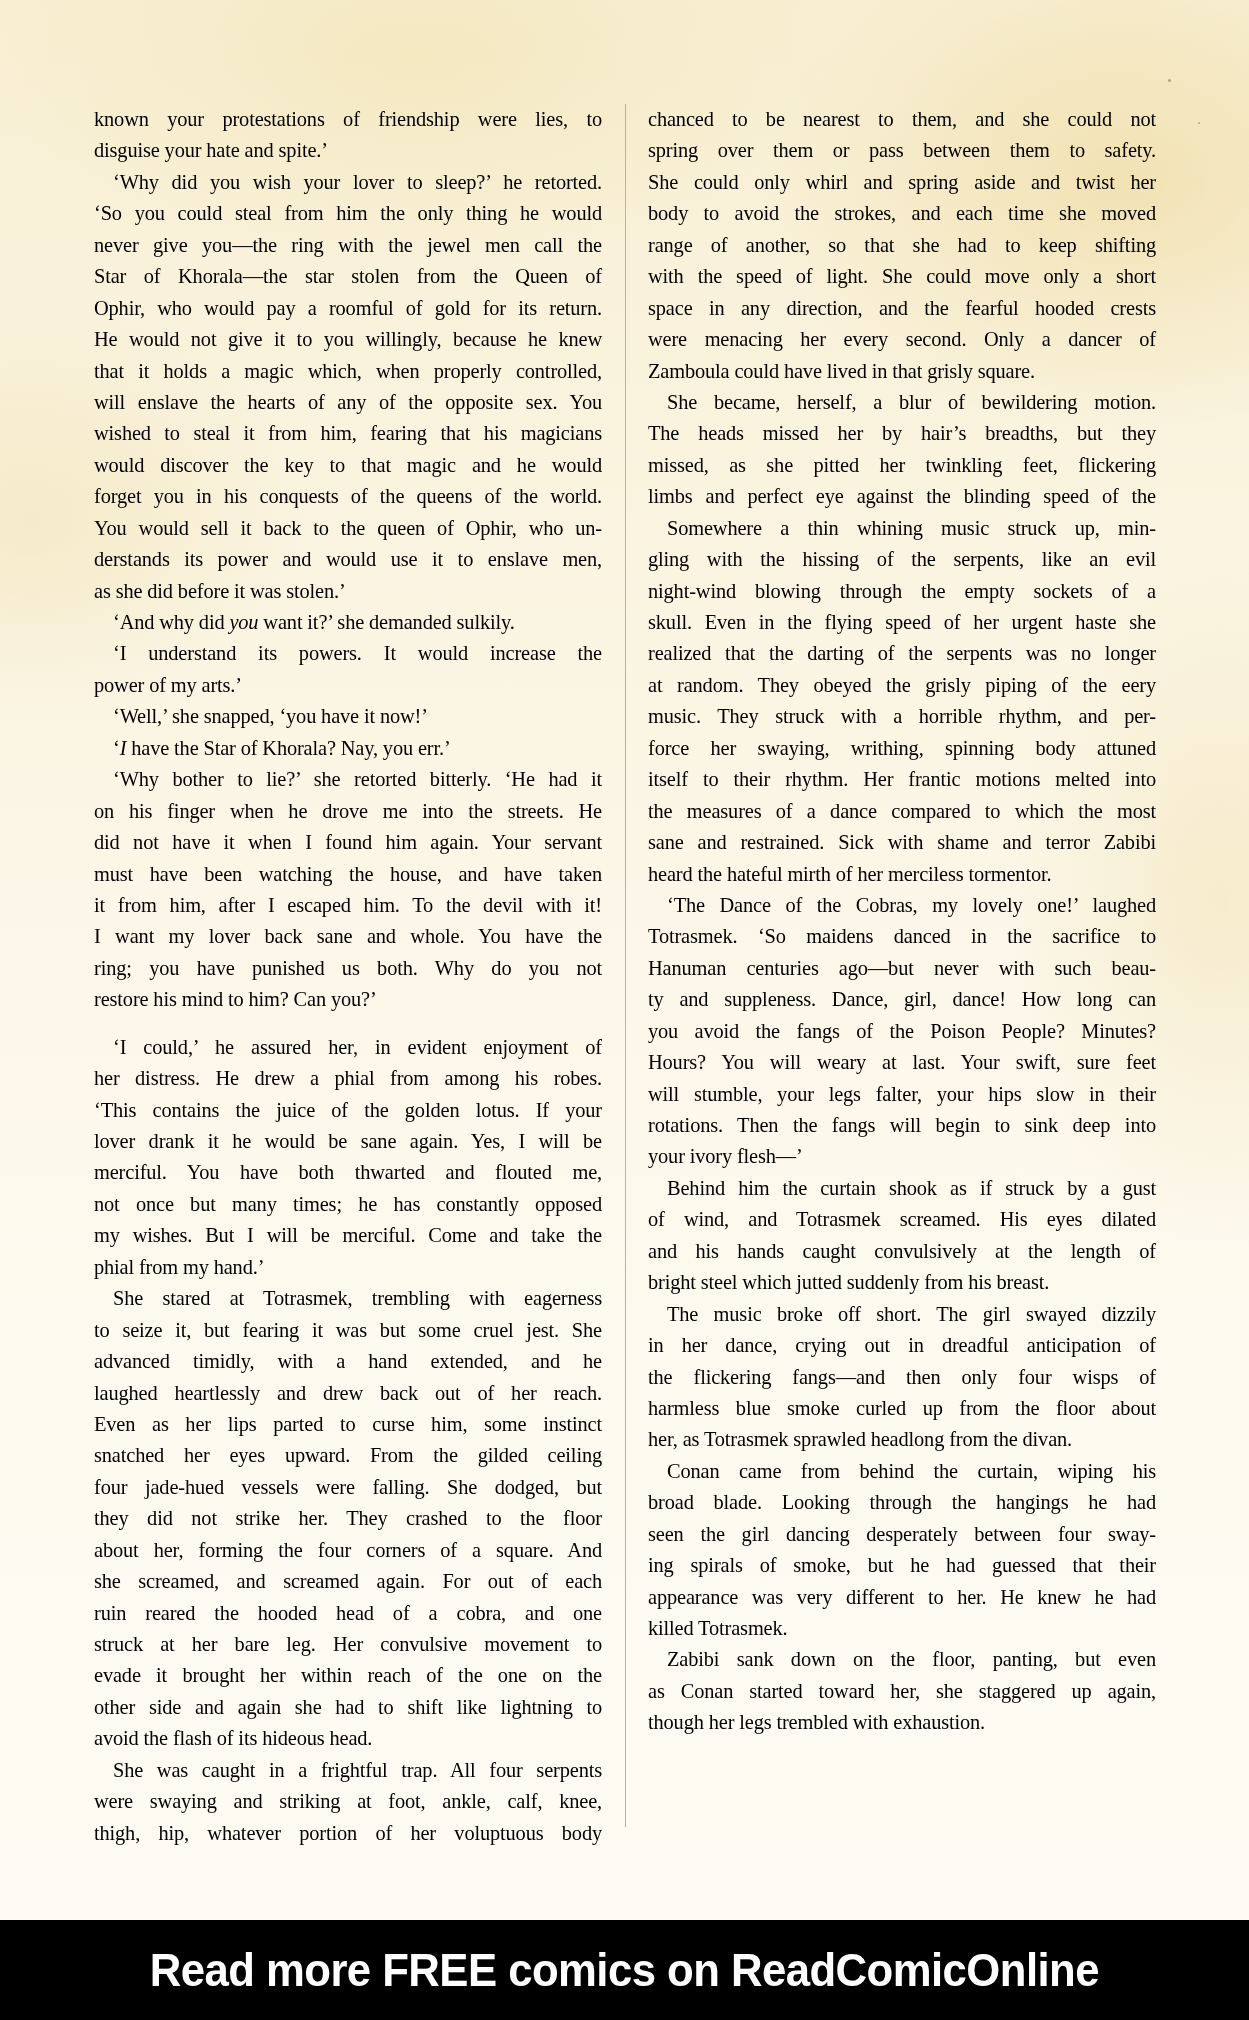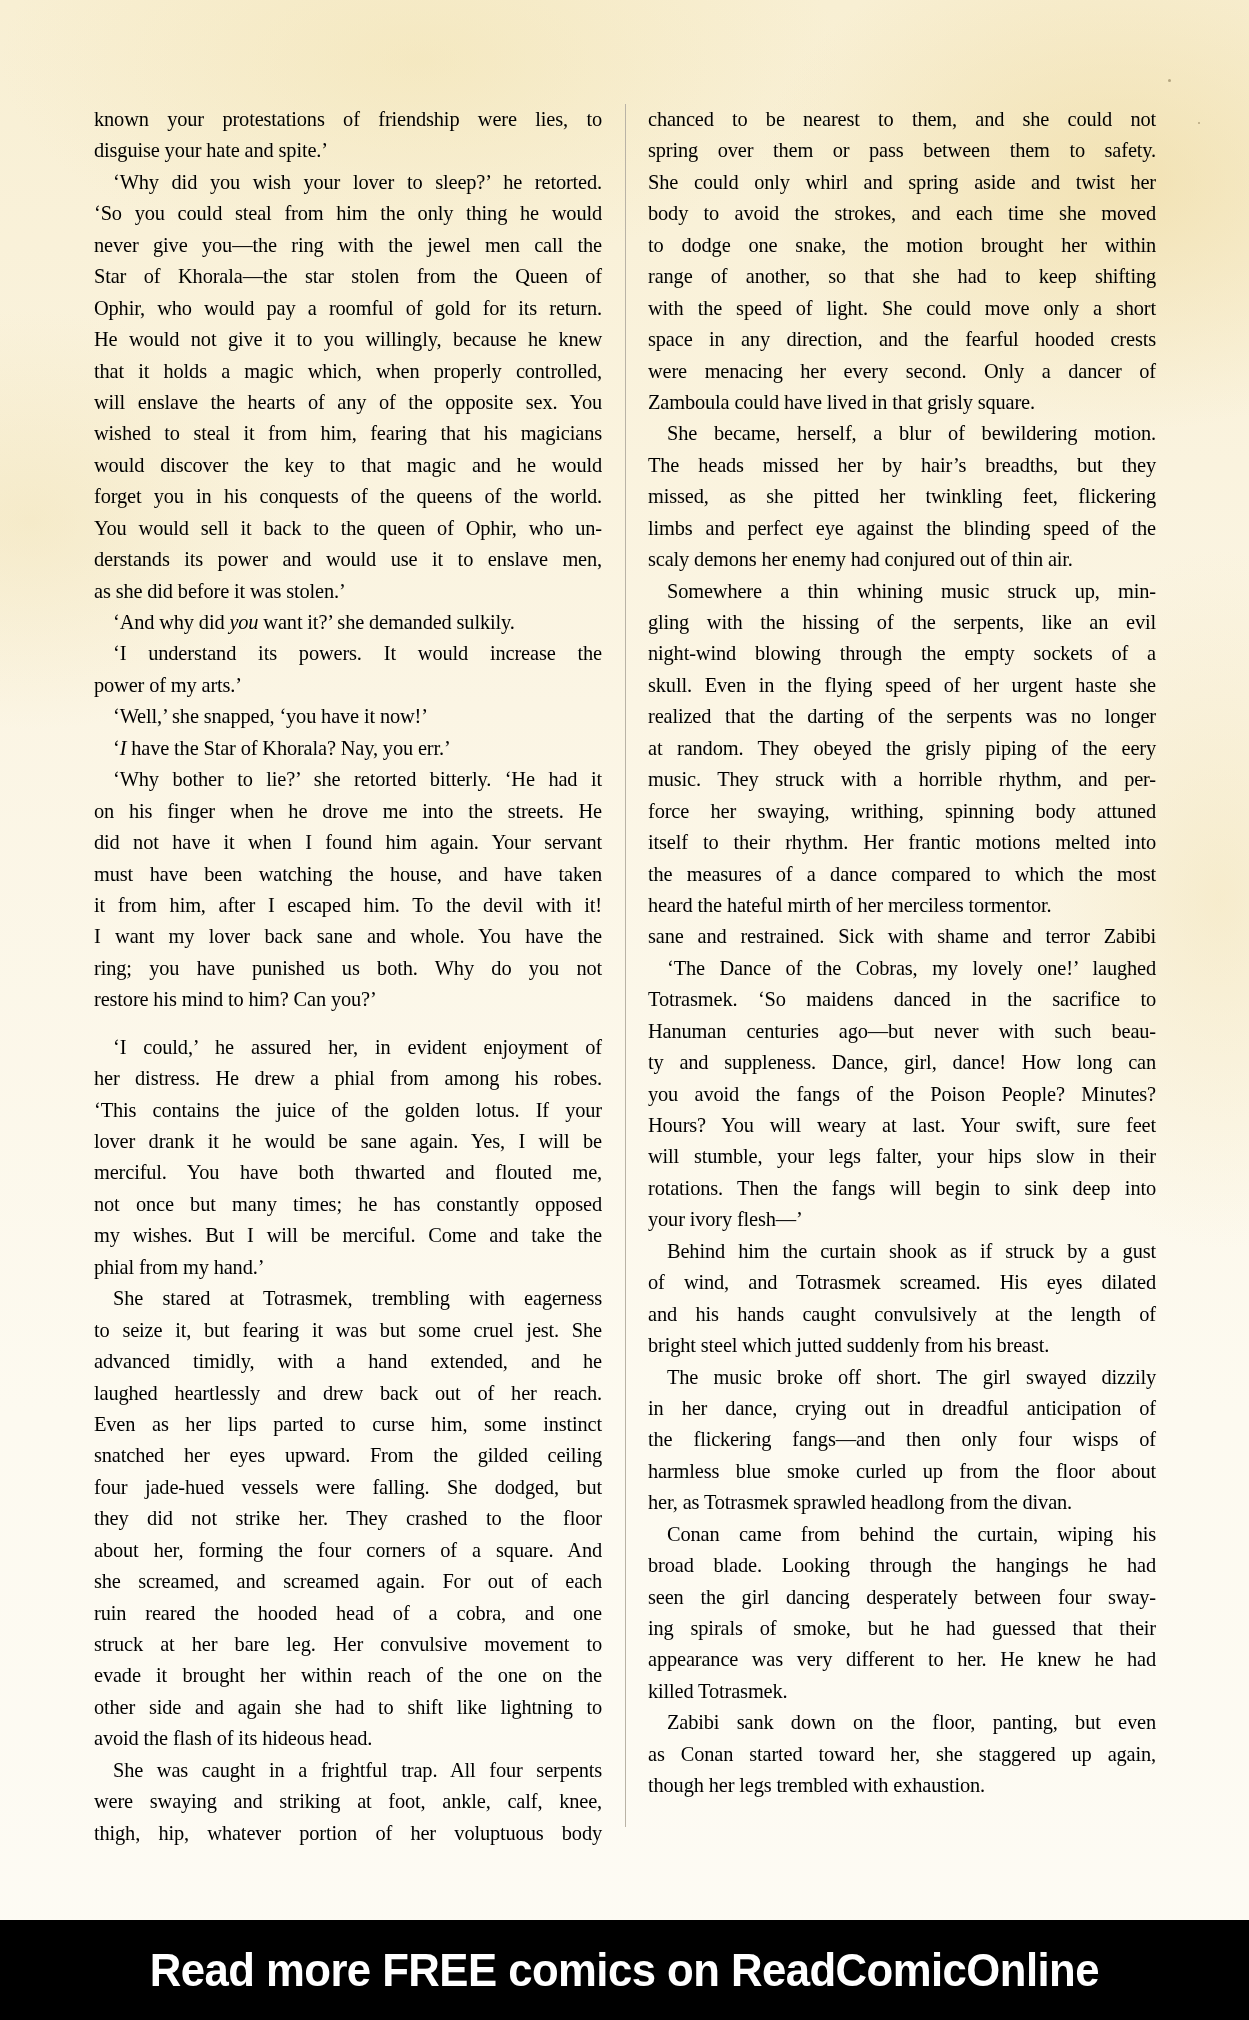--- a/index.html
+++ b/index.html
@@ -170,47 +170,45 @@
         <span class="line" style="word-spacing: 0px;">thigh, hip, whatever portion of her voluptuous body</span>
       </div>
     </div>
   <div class="divider"></div>
   <div class="column col-right">
       <div>
         <span class="line" style="word-spacing: 0px;">chanced to be nearest to them, and she could not</span>
         <span class="line" style="word-spacing: 0px;">spring over them or pass between them to safety.</span>
         <span class="line" style="word-spacing: 0px;">She could only whirl and spring aside and twist her</span>
         <span class="line" style="word-spacing: 0px;">body to avoid the strokes, and each time she moved</span>
-        <span class="line" style="word-spacing: 0px;">to dodge one snake, the motion brought her within</span>
         <span class="line" style="word-spacing: 0px;">range of another, so that she had to keep shifting</span>
         <span class="line" style="word-spacing: 0px;">with the speed of light. She could move only a short</span>
         <span class="line" style="word-spacing: 0px;">space in any direction, and the fearful hooded crests</span>
         <span class="line" style="word-spacing: 0px;">were menacing her every second. Only a dancer of</span>
         <span class="line last" style="word-spacing: 0px;">Zamboula could have lived in that grisly square.</span>
       </div>
       <div>
         <span class="line indent" style="word-spacing: 0px;">She became, herself, a blur of bewildering motion.</span>
         <span class="line" style="word-spacing: 0px;">The heads missed her by hair’s breadths, but they</span>
         <span class="line" style="word-spacing: 0px;">missed, as she pitted her twinkling feet, flickering</span>
         <span class="line" style="word-spacing: 0px;">limbs and perfect eye against the blinding speed of the</span>
-        <span class="line last" style="word-spacing: 0px;">scaly demons her enemy had conjured out of thin air.</span>
       </div>
       <div>
         <span class="line indent" style="word-spacing: 0px;">Somewhere a thin whining music struck up, min-</span>
         <span class="line" style="word-spacing: 0px;">gling with the hissing of the serpents, like an evil</span>
         <span class="line" style="word-spacing: 0px;">night-wind blowing through the empty sockets of a</span>
         <span class="line" style="word-spacing: 0px;">skull. Even in the flying speed of her urgent haste she</span>
         <span class="line" style="word-spacing: 0px;">realized that the darting of the serpents was no longer</span>
         <span class="line" style="word-spacing: 0px;">at random. They obeyed the grisly piping of the eery</span>
         <span class="line" style="word-spacing: 0px;">music. They struck with a horrible rhythm, and per-</span>
         <span class="line" style="word-spacing: 0px;">force her swaying, writhing, spinning body attuned</span>
         <span class="line" style="word-spacing: 0px;">itself to their rhythm. Her frantic motions melted into</span>
         <span class="line" style="word-spacing: 0px;">the measures of a dance compared to which the most</span>
+        <span class="line" style="word-spacing: 0px;">sane and restrained. Sick with shame and terror Zabibi</span>
         <span class="line last" style="word-spacing: 0px;">heard the hateful mirth of her merciless tormentor.</span>
-        <span class="line" style="word-spacing: 0px;">sane and restrained. Sick with shame and terror Zabibi</span>
       </div>
       <div>
         <span class="line indent" style="word-spacing: 0px;">‘The Dance of the Cobras, my lovely one!’ laughed</span>
         <span class="line" style="word-spacing: 0px;">Totrasmek. ‘So maidens danced in the sacrifice to</span>
         <span class="line" style="word-spacing: 0px;">Hanuman centuries ago—but never with such beau-</span>
         <span class="line" style="word-spacing: 0px;">ty and suppleness. Dance, girl, dance! How long can</span>
         <span class="line" style="word-spacing: 0px;">you avoid the fangs of the Poison People? Minutes?</span>
         <span class="line" style="word-spacing: 0px;">Hours? You will weary at last. Your swift, sure feet</span>
         <span class="line" style="word-spacing: 0px;">will stumble, your legs falter, your hips slow in their</span>
         <span class="line" style="word-spacing: 0px;">rotations. Then the fangs will begin to sink deep into</span>

